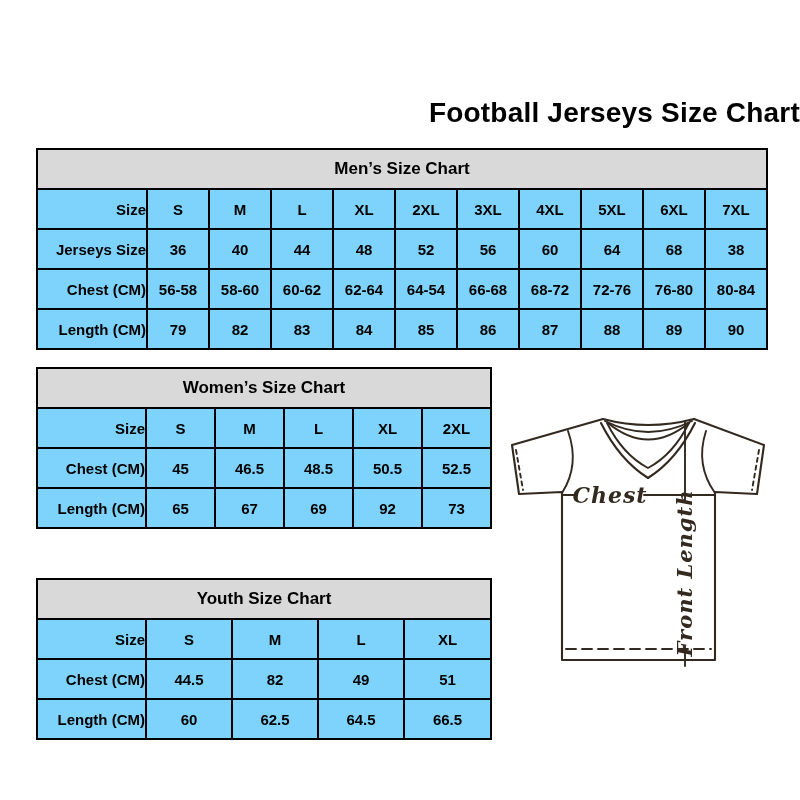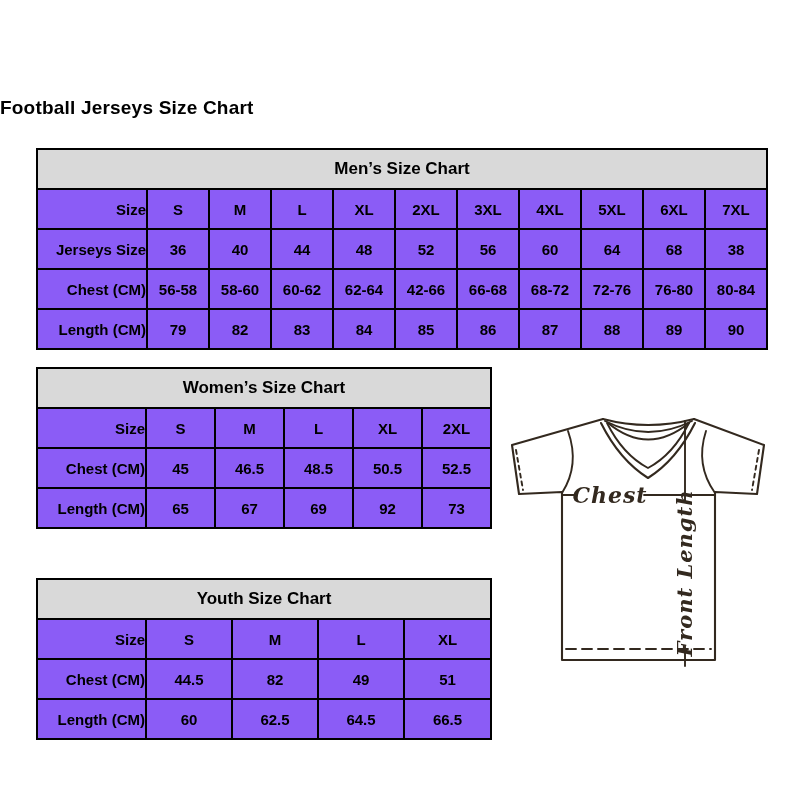--- a/index.html
+++ b/index.html
@@ -8,26 +8,26 @@
     --text:#000000;
     --jersey-line:#33291f;
   }
   html,body{margin:0;padding:0;}
   body{
     width:800px;height:800px;position:relative;background:#ffffff;
     font-family:"Liberation Sans","DejaVu Sans",sans-serif;color:var(--text);
     overflow:hidden;
   }
   .title{
-    position:absolute;left:0;top:97px;width:800px;text-align:left;
-    font-size:19px;font-weight:bold;letter-spacing:0.2px;
+    position:absolute;left:0;top:97px;width:800px;text-align:right;
+    font-size:28px;font-weight:bold;letter-spacing:0.2px;
   }
   table{
     position:absolute;border-collapse:collapse;table-layout:fixed;
-    background:#8b5cf6;
+    background:#7dd3fc;
   }
   th,td{
     border:2px solid var(--table-border);
     text-align:center;vertical-align:middle;
     font-weight:bold;color:var(--text);
     padding:0;overflow:hidden;white-space:nowrap;
   }
   th.band{
     background:var(--table-header-bg);
     height:38px;font-size:17px;
@@ -99,21 +99,21 @@
         <td class="val">64</td>
         <td class="val">68</td>
         <td class="val">38</td>
       </tr>
       <tr>
         <td class="rowlabel">Chest (CM)</td>
         <td class="val">56-58</td>
         <td class="val">58-60</td>
         <td class="val">60-62</td>
         <td class="val">62-64</td>
-        <td class="val">42-66</td>
+        <td class="val">64-54</td>
         <td class="val">66-68</td>
         <td class="val">68-72</td>
         <td class="val">72-76</td>
         <td class="val">76-80</td>
         <td class="val">80-84</td>
       </tr>
       <tr>
         <td class="rowlabel">Length (CM)</td>
         <td class="val">79</td>
         <td class="val">82</td>

